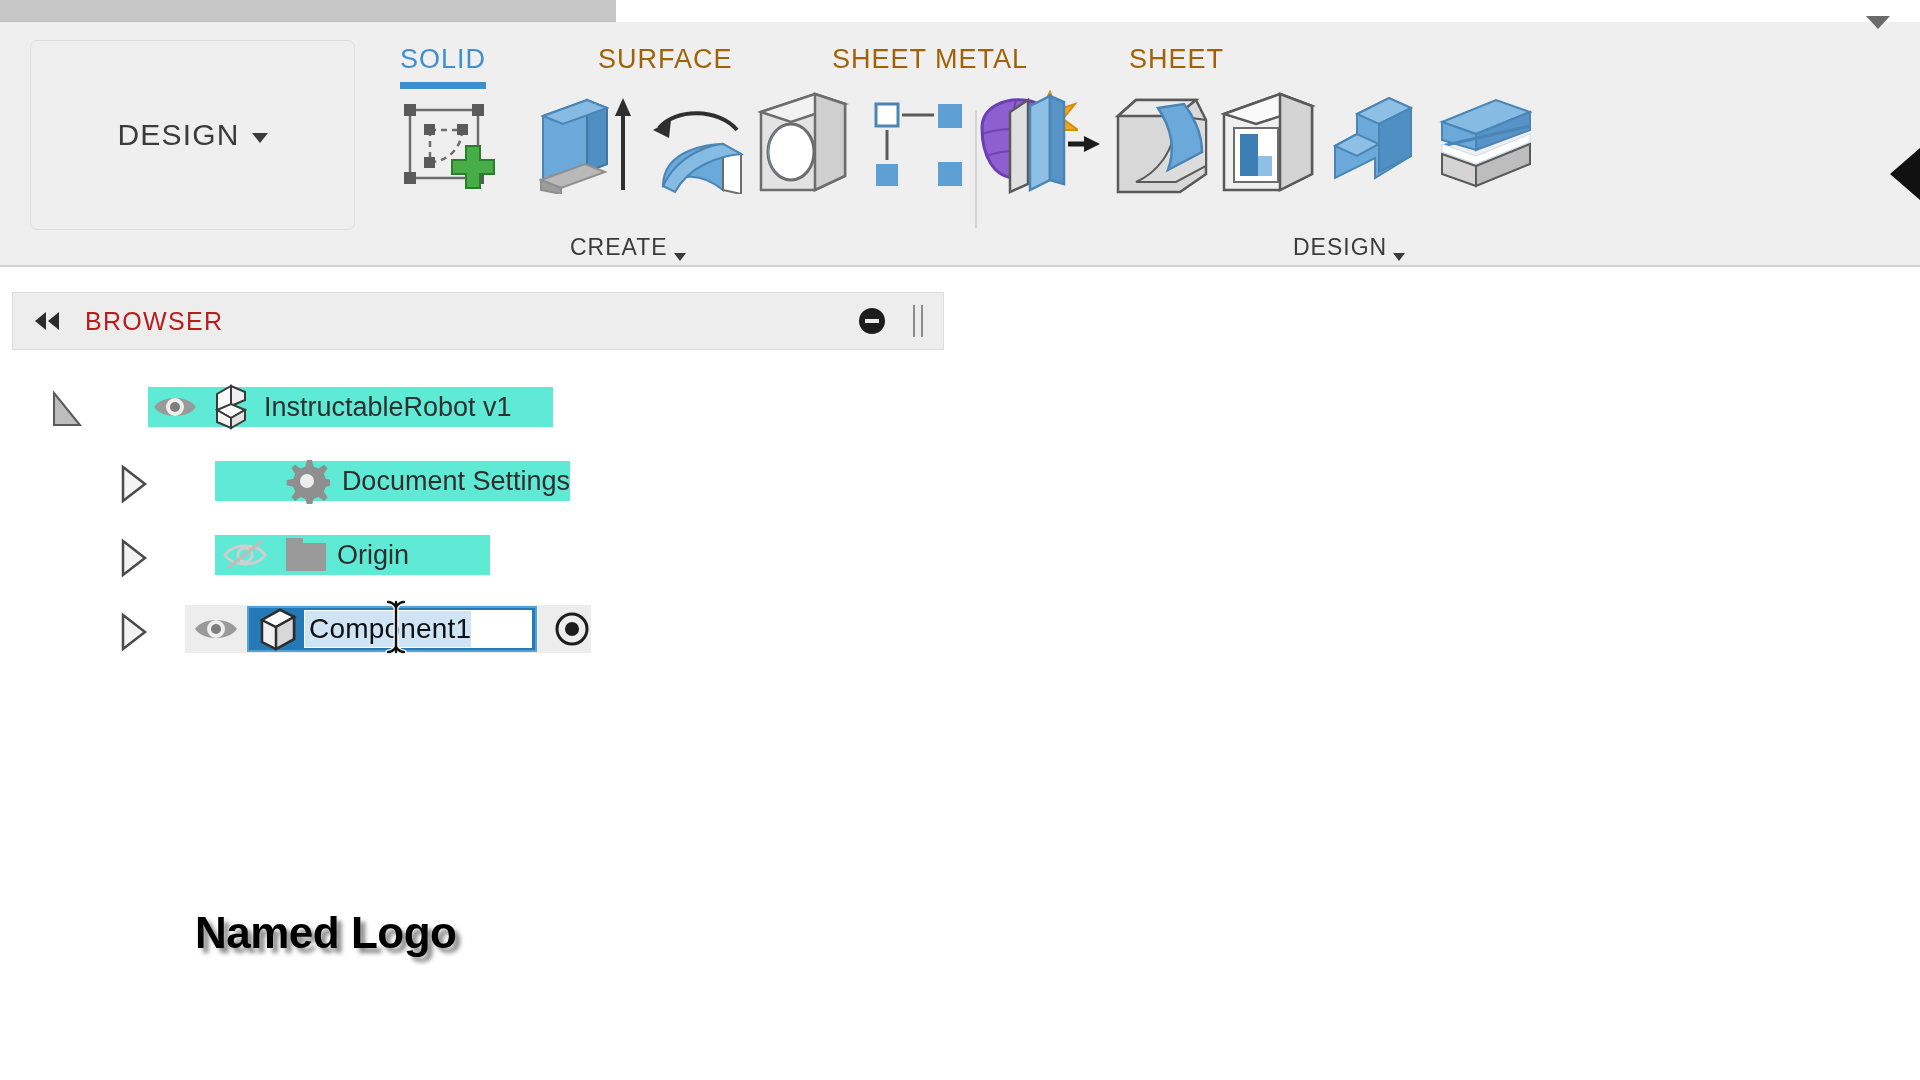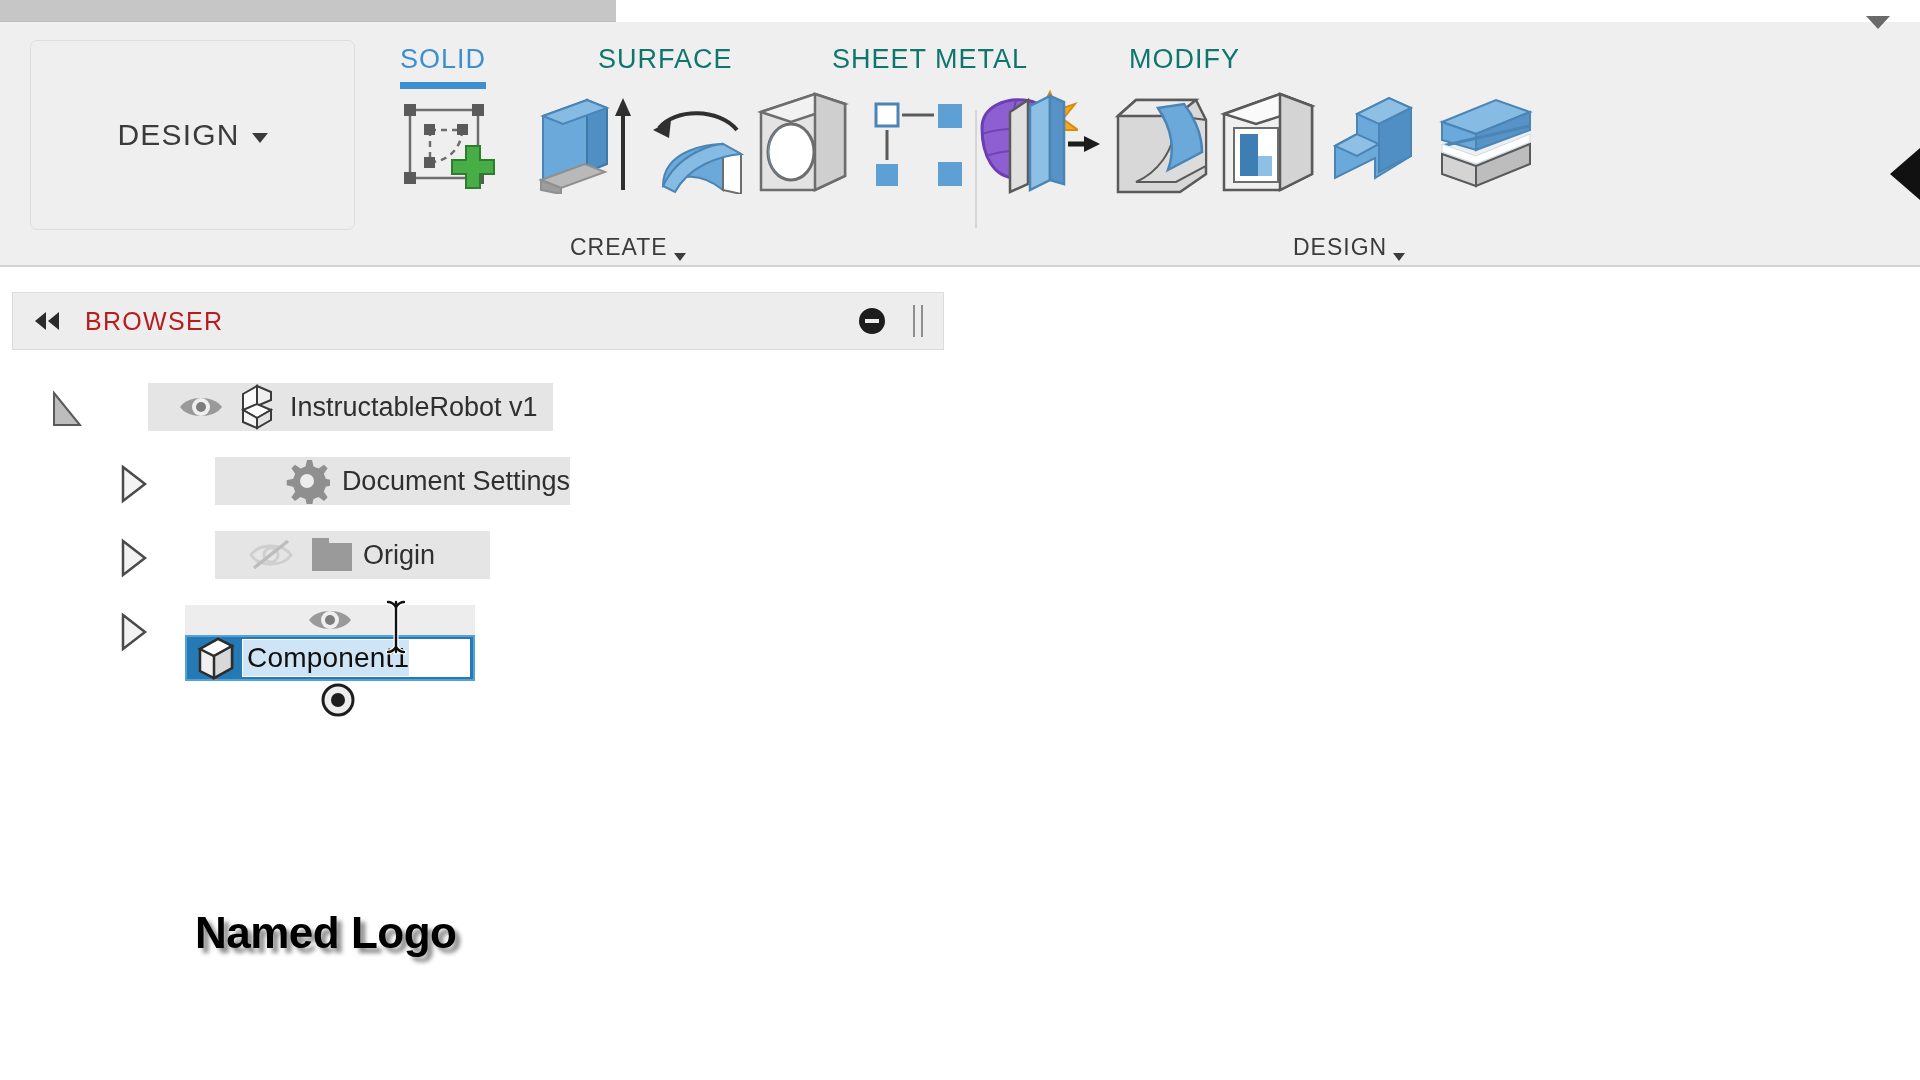--- a/index.html
+++ b/index.html
@@ -46,21 +46,21 @@
     border-left: 8px solid transparent;
     border-right: 8px solid transparent;
     border-top: 10px solid #3b3b3b;
     margin-top: 5px;
   }
 
   
   .tabs { position: absolute; left: 400px; top: 22px; height: 60px; }
   .tab {
     position: absolute; top: 0;
-    font-size: 27px; letter-spacing: 1px; color: #0f766e;
+    font-size: 27px; letter-spacing: 1px; color: #a16207;
     white-space: nowrap;
   }
   .tab.active { color: #3d8fd0; }
   .tab-underline {
     position: absolute; left: 0; right: 0; bottom: -14px;
     height: 7px; background: #3d8fd0;
   }
 
   
   .panel-label {
@@ -114,22 +114,22 @@
   
   .tree { position: absolute; left: 0; top: 370px; width: 960px; }
   .tree-row { position: relative; height: 74px; }
   .exp-wrap {
     position: absolute; top: 50%; transform: translateY(-50%);
     width: 26px; height: 36px;
   }
   .exp-wrap svg { display: block; }
   .row-pill {
     position: absolute; top: 50%; transform: translateY(-50%);
-    height: 48px; background: #e5e5e5;
-    display: flex; align-items: center; padding-left: 26px;
+    height: 40px; background: #5eead4;
+    display: flex; align-items: center;
   }
   .row-label {
     font-size: 27px; color: #2f2f2f; white-space: nowrap;
   }
   .icon-box { display: flex; align-items: center; justify-content: center; }
 
   
   .edit-row {
     position: absolute; top: 50%; transform: translateY(-50%);
     height: 48px; background: #ededed;
@@ -207,21 +207,21 @@
         <span>SOLID</span>
         <span class="tab-underline"></span>
       </div>
       <div class="tab" style="left:198px;">
         <span>SURFACE</span>
       </div>
       <div class="tab" style="left:432px;">
         <span>SHEET METAL</span>
       </div>
       <div class="tab" style="left:729px;">
-        <span>MODIFY</span>
+        <span>SHEET</span>
       </div>
     </div>
 
     <div class="tool" style="left:400px; top:78px;">
       <svg width="96" height="92" viewBox="0 0 96 92">
         <g stroke="#6d6d6d" stroke-width="2.5" fill="none">
           <line x1="10" y1="10" x2="78" y2="10"></line>
           <line x1="10" y1="10" x2="10" y2="78"></line>
           <line x1="78" y1="10" x2="78" y2="78"></line>
           <line x1="10" y1="78" x2="78" y2="78"></line>
@@ -451,21 +451,21 @@
         <span class="row-label">Origin</span>
       </span>
     </div>
 
     <div class="tree-row">
       <span class="exp-wrap" style="left:118px;">
         <svg width="30" height="42" viewBox="0 0 30 42">
           <polygon points="5,4 27,21 5,38" fill="#f3f3f3" stroke="#4a4a4a" stroke-width="2.5"></polygon>
         </svg>
       </span>
-      <span class="edit-row" style="left:185px;flex-direction:column;">
+      <span class="edit-row" style="left:185px;">
         <span class="icon-box" style="width:62px;">
           <svg width="46" height="30" viewBox="0 0 46 30">
             <path d="M2,15 C10,3 36,3 44,15 C36,27 10,27 2,15 Z" fill="#9a9a9a"></path>
             <circle cx="23" cy="15" r="9" fill="#efefef"></circle>
             <circle cx="23" cy="15" r="5" fill="#7d7d7d"></circle>
           </svg>
         </span>
         <span class="sel-box">
           <span class="icon-box" style="width:52px;">
             <svg width="44" height="46" viewBox="0 0 44 46">

